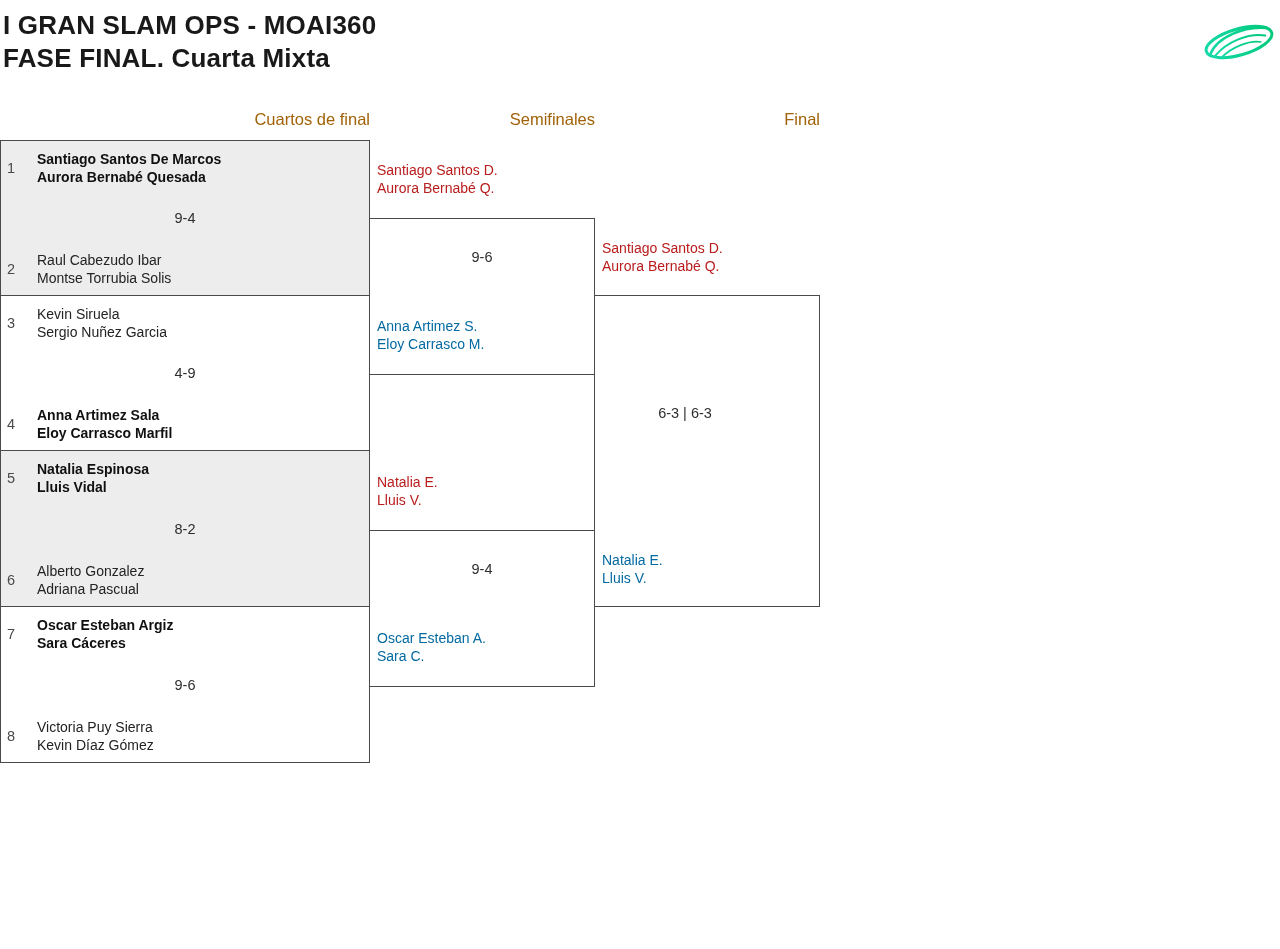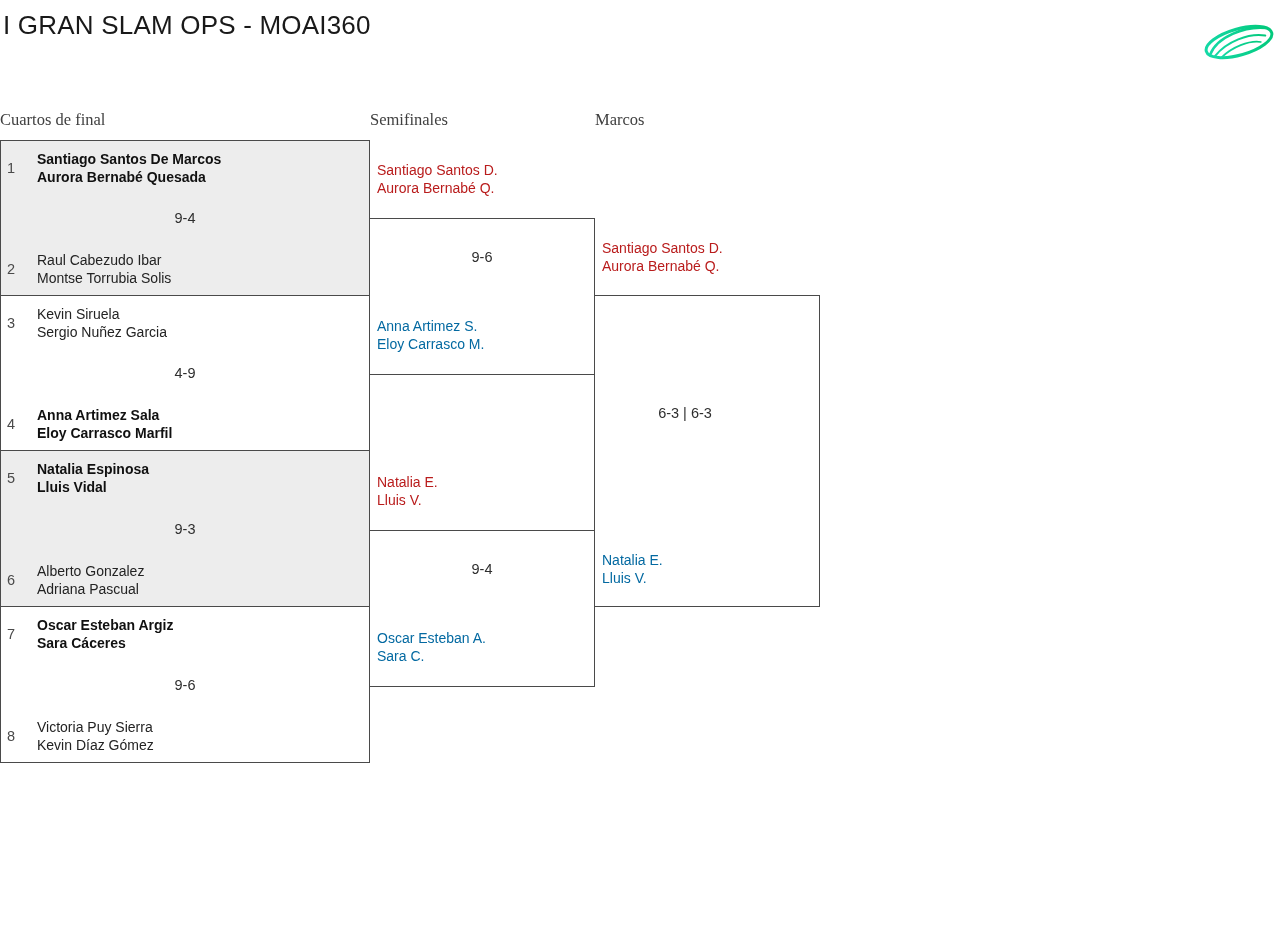--- a/index.html
+++ b/index.html
@@ -6,29 +6,29 @@
   * { margin:0; padding:0; box-sizing:border-box; }
   html,body { background:#fff; }
   body {
     width:1280px; height:949px; position:relative; overflow:hidden;
     font-family:"Liberation Sans", sans-serif; color:#1b1b1b;
   }
 
   
   .titles { position:absolute; left:3px; top:9px; }
   .titles .t-line {
-    font-size:26px; line-height:33px; font-weight:400;
+    font-size:26px; line-height:33px; font-weight:700;
     letter-spacing:.2px; color:#191919;
   }
   .logo { position:absolute; left:1201px; top:15px; width:77px; height:53px; }
 
   
   .round-header {
     position:absolute; top:110px; font-size:16.5px; font-weight:500;
-    text-align:left; color:#404040;font-family:Liberation Serif, serif;
+    text-align:right; color:#a16207;
   }
   .rh-qf { left:0; width:370px; }
   .rh-sf { left:370px; width:225px; }
   .rh-f  { left:595px; width:225px; }
 
   
   .qf-match {
     position:absolute; left:0; width:370px;
     border:1px solid #4a4a4a; background:#fff;
   }
@@ -52,40 +52,41 @@
   .feed-label.winner { font-weight:400; color:#b91c1c; }
   .box-score {
     position:absolute; text-align:center; font-size:14.5px; color:#2e2e2e;
   }
 </style>
 </head>
 <body>
 
 <div class="titles">
   <div class="t-line">I GRAN SLAM OPS - MOAI360</div>
+  <div class="t-line">FASE FINAL. Cuarta Mixta</div>
 </div>
 
 <svg class="logo" viewBox="0 0 77 53" aria-hidden="true">
   <defs>
     <linearGradient id="lg" x1="0" y1="0" x2="1" y2="0">
       <stop offset="0" stop-color="#14d9a6"></stop>
       <stop offset="1" stop-color="#03c97c"></stop>
     </linearGradient>
   </defs>
   <g transform="rotate(-16 38 27)" fill="none" stroke="url(#lg)" stroke-linecap="round">
     <ellipse cx="38" cy="27" rx="34" ry="13" stroke-width="3"></ellipse>
     <path d="M7,31 C18,16 48,13 68,21" stroke-width="2.6"></path>
     <path d="M11,34 C26,23 50,21 65,28" stroke-width="2.1"></path>
     <path d="M17,37 C30,30 48,28 59,33" stroke-width="1.7"></path>
   </g>
 </svg>
 
 <div class="round-header rh-qf">Cuartos de final</div>
 <div class="round-header rh-sf">Semifinales</div>
-<div class="round-header rh-f">Marcos</div>
+<div class="round-header rh-f">Final</div>
 
 <div class="qf-match shaded" style="top:140px;height:156px">
   <div class="team team-top">
     <span class="seed">1</span>
     <div class="names winner">
       <div>Santiago Santos De Marcos</div>
       <div>Aurora Bernabé Quesada</div>
     </div>
   </div>
   <div class="score">9-4</div>
@@ -117,21 +118,21 @@
 </div>
 
 <div class="qf-match shaded" style="top:450px;height:157px">
   <div class="team team-top">
     <span class="seed">5</span>
     <div class="names winner">
       <div>Natalia Espinosa</div>
       <div>Lluis Vidal</div>
     </div>
   </div>
-  <div class="score">9-3</div>
+  <div class="score">8-2</div>
   <div class="team team-bottom">
     <span class="seed">6</span>
     <div class="names">
       <div>Alberto Gonzalez</div>
       <div>Adriana Pascual</div>
     </div>
   </div>
 </div>
 
 <div class="qf-match" style="top:606px;height:157px">

